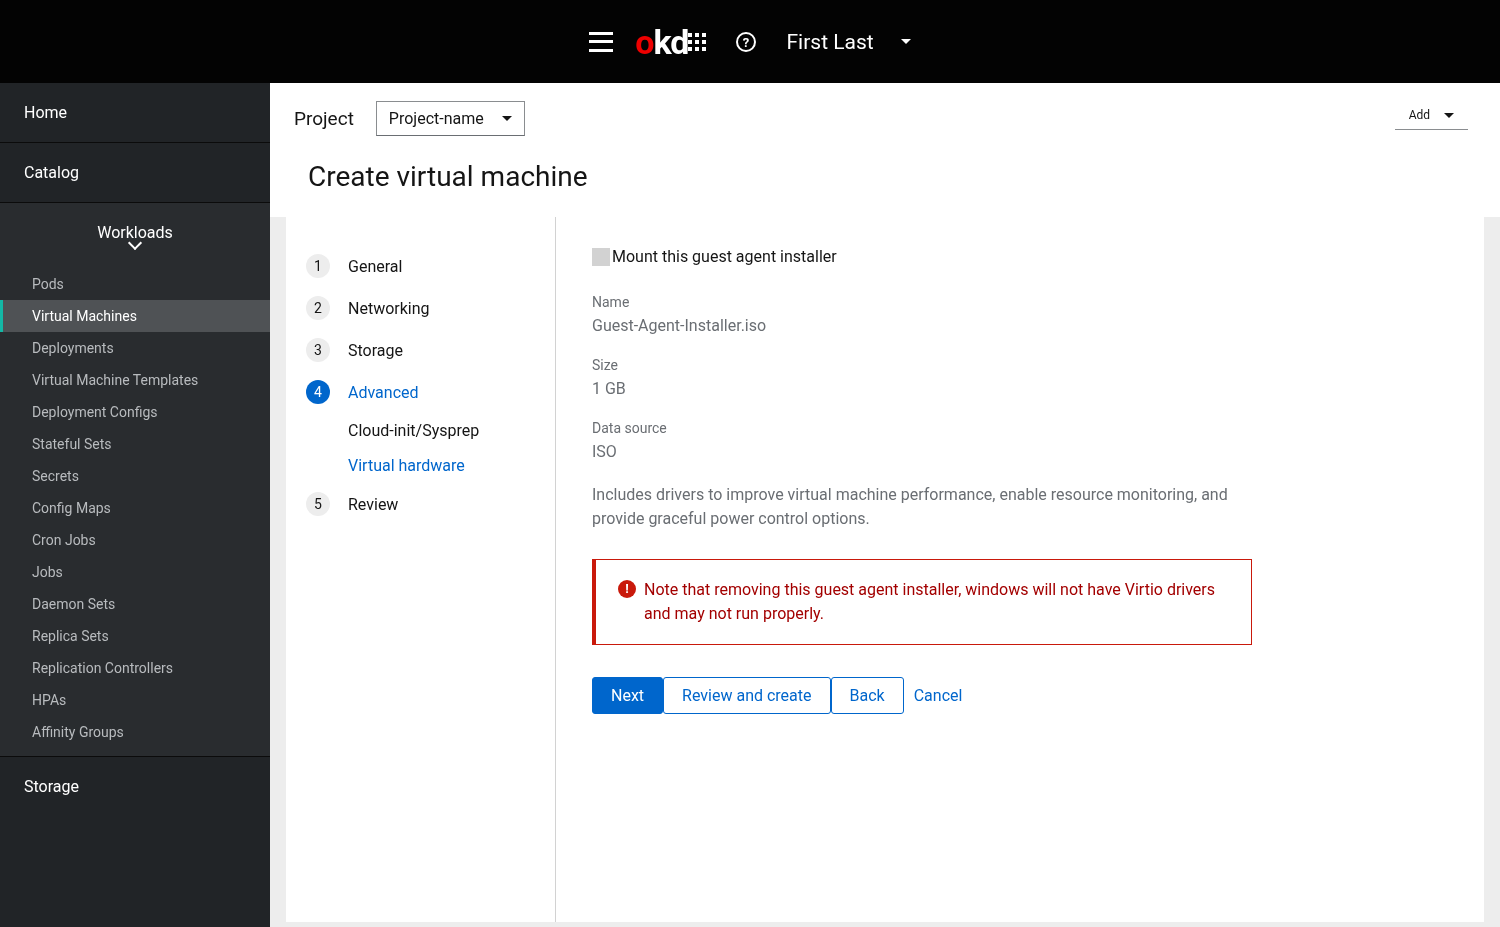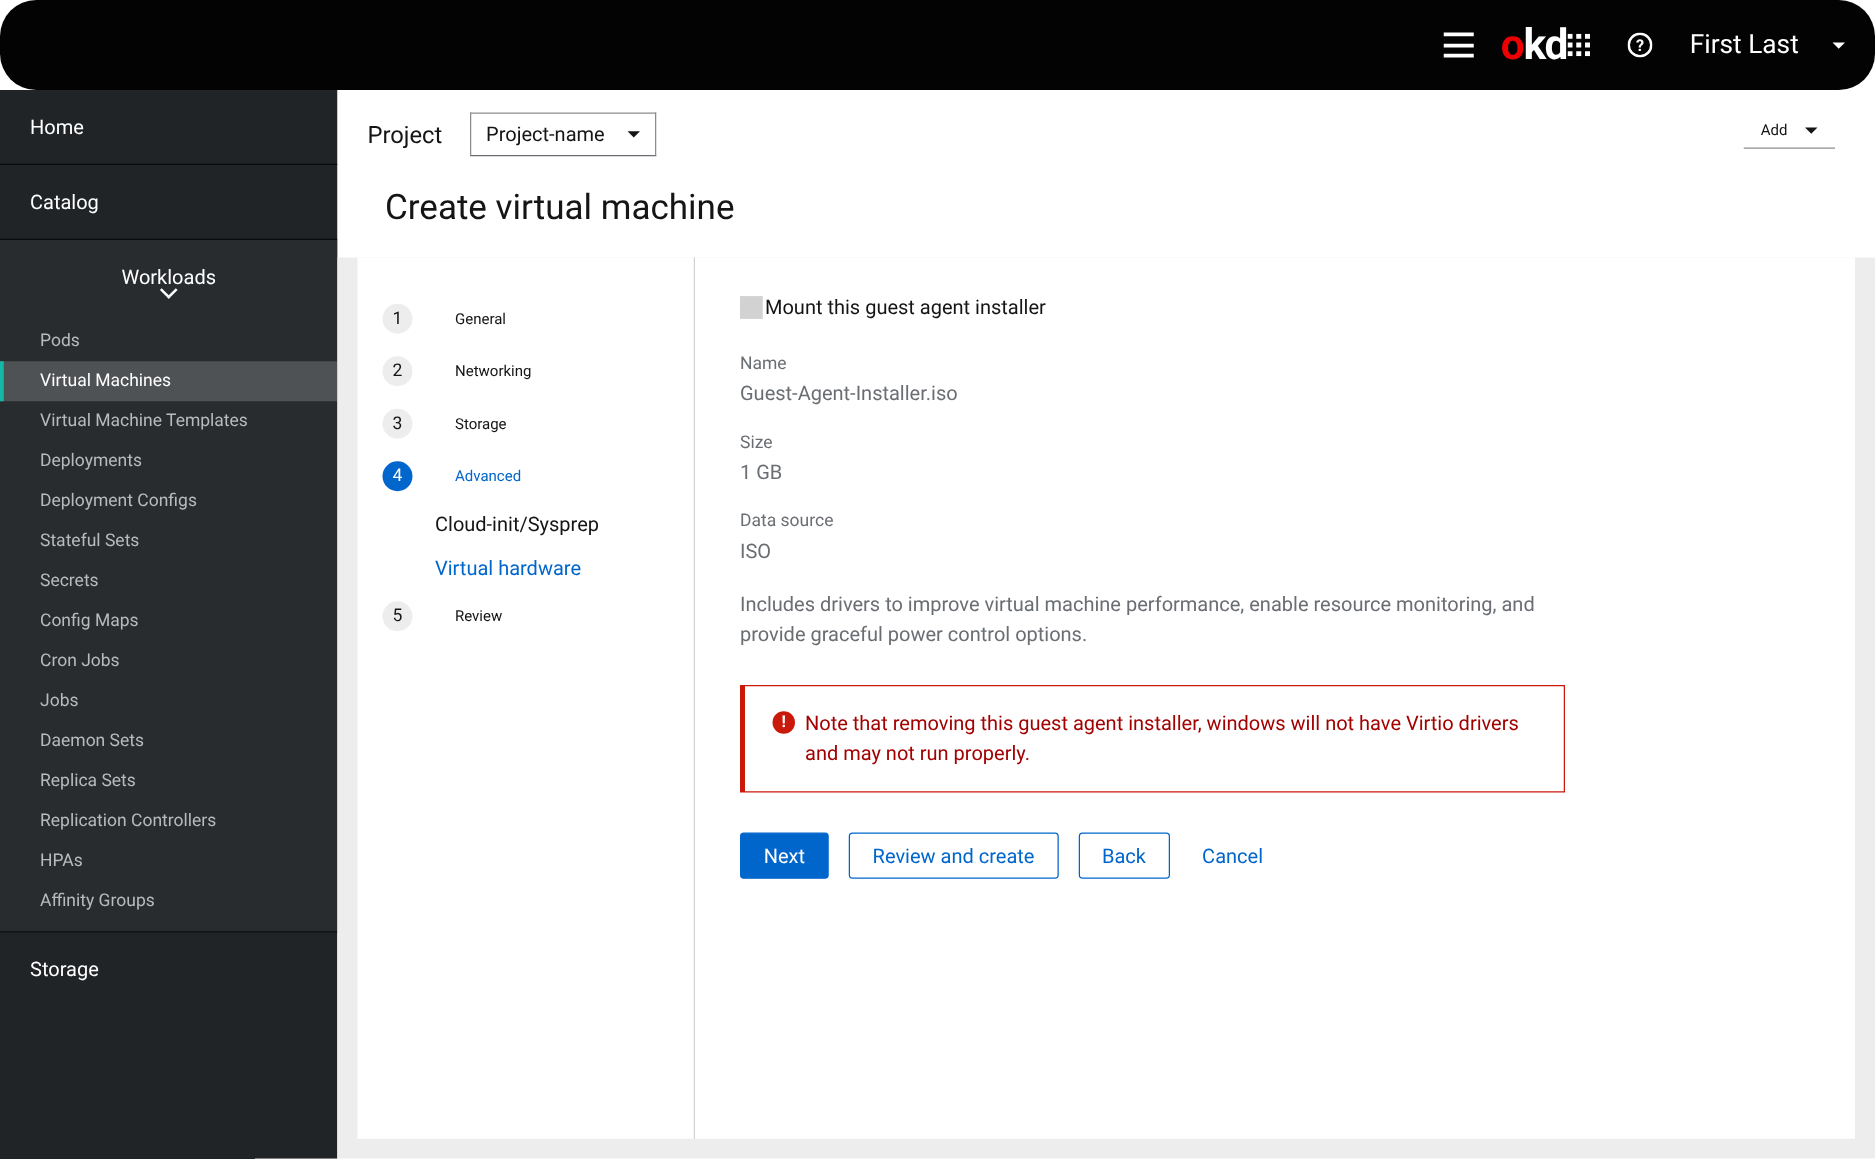--- a/index.html
+++ b/index.html
@@ -1,26 +1,25 @@
 <!DOCTYPE html>
 <html><head>
   <meta charset="utf-8">
   <style>
     * { margin: 0; padding: 0; box-sizing: border-box; font-family: -apple-system, BlinkMacSystemFont, "Segoe UI", Roboto, "Helvetica Neue", Arial, sans-serif; }
     body { background: #fff; color: #151515; }
 
     
     .masthead {
       background: #030303;
-      height: 72px;
+      height: 83px;
       display: flex;
       align-items: center;
       padding: 0 24px;
-      justify-content: flex-end;
-      border-radius: 29px;
+      justify-content: center;
     }
     .masthead-left { display: flex; align-items: center; gap: 22px; }
     .hamburger { width: 24px; height: 20px; cursor: pointer; display: flex; flex-direction: column; justify-content: space-between; }
     .hamburger span { display: block; height: 3px; background: #fff; }
     .logo { font-size: 34px; font-weight: 700; letter-spacing: -1px; }
     .logo .o { color: #e00; }
     .logo .kd { color: #fff; }
     .masthead-right { display: flex; align-items: center; gap: 30px; color: #fff; }
     .apps-icon svg, .help-icon svg { display: block; }
     .user-menu { display: flex; align-items: center; gap: 27px; cursor: pointer; font-size: 21px; }
@@ -150,21 +149,21 @@
       background: #ededed;
       color: #151515;
       font-size: 14px;
       display: flex;
       align-items: center;
       justify-content: center;
       flex-shrink: 0;
     }
     .wiz-step.active .wiz-num { background: #06c; color: #fff; }
     .wiz-step.active .wiz-label { color: #06c; }
-    .wiz-label { font-size: 12px; color: #151515; margin-left: 16px; }
+    .wiz-label { font-size: 16px; color: #151515; }
     .wiz-sub {
       padding: 8px 0 8px 42px;
       font-size: 16px;
       color: #151515;
       cursor: pointer;
     }
     .wiz-sub.active { color: #06c; }
 
     .wizard-content {
       flex: 1;
@@ -208,21 +207,21 @@
     .alert-icon::before {
       content: "!";
       color: #fff;
       font-weight: bold;
       font-size: 13px;
       position: absolute;
       top: 50%; left: 50%;
       transform: translate(-50%, -52%);
     }
     .alert-text { color: #a30000; font-size: 16px; line-height: 1.5; }
-    .button-row { display: flex; gap: 16px; align-items: center; }
+    .button-row { display: flex; align-items: center; }
     .btn {
       padding: 8px 18px;
       font-size: 16px;
       border-radius: 3px;
       cursor: pointer;
       border: 1px solid transparent;
     }
     .btn-primary { background: #06c; color: #fff; border-color: #06c; }
     .btn-secondary { background: #fff; color: #06c; border: 1px solid #06c; }
     .btn-link { background: transparent; color: #06c; border: none; padding: 8px 10px; }
@@ -275,22 +274,22 @@
   <div class="sidebar">
     <div class="nav-item-top">Home</div>
     <div class="nav-item-top">Catalog</div>
     <div class="nav-section expanded">
       <div class="nav-section-header">
         <span>Workloads</span>
         <span class="chevron"></span>
       </div>
       <div class="nav-sub-item">Pods</div>
       <div class="nav-sub-item active">Virtual Machines</div>
+      <div class="nav-sub-item">Deployments</div>
       <div class="nav-sub-item">Virtual Machine Templates</div>
-      <div class="nav-sub-item">Deployments</div>
       <div class="nav-sub-item">Deployment Configs</div>
       <div class="nav-sub-item">Stateful Sets</div>
       <div class="nav-sub-item">Secrets</div>
       <div class="nav-sub-item">Config Maps</div>
       <div class="nav-sub-item">Cron Jobs</div>
       <div class="nav-sub-item">Jobs</div>
       <div class="nav-sub-item">Daemon Sets</div>
       <div class="nav-sub-item">Replica Sets</div>
       <div class="nav-sub-item">Replication Controllers</div>
       <div class="nav-sub-item">HPAs</div>

